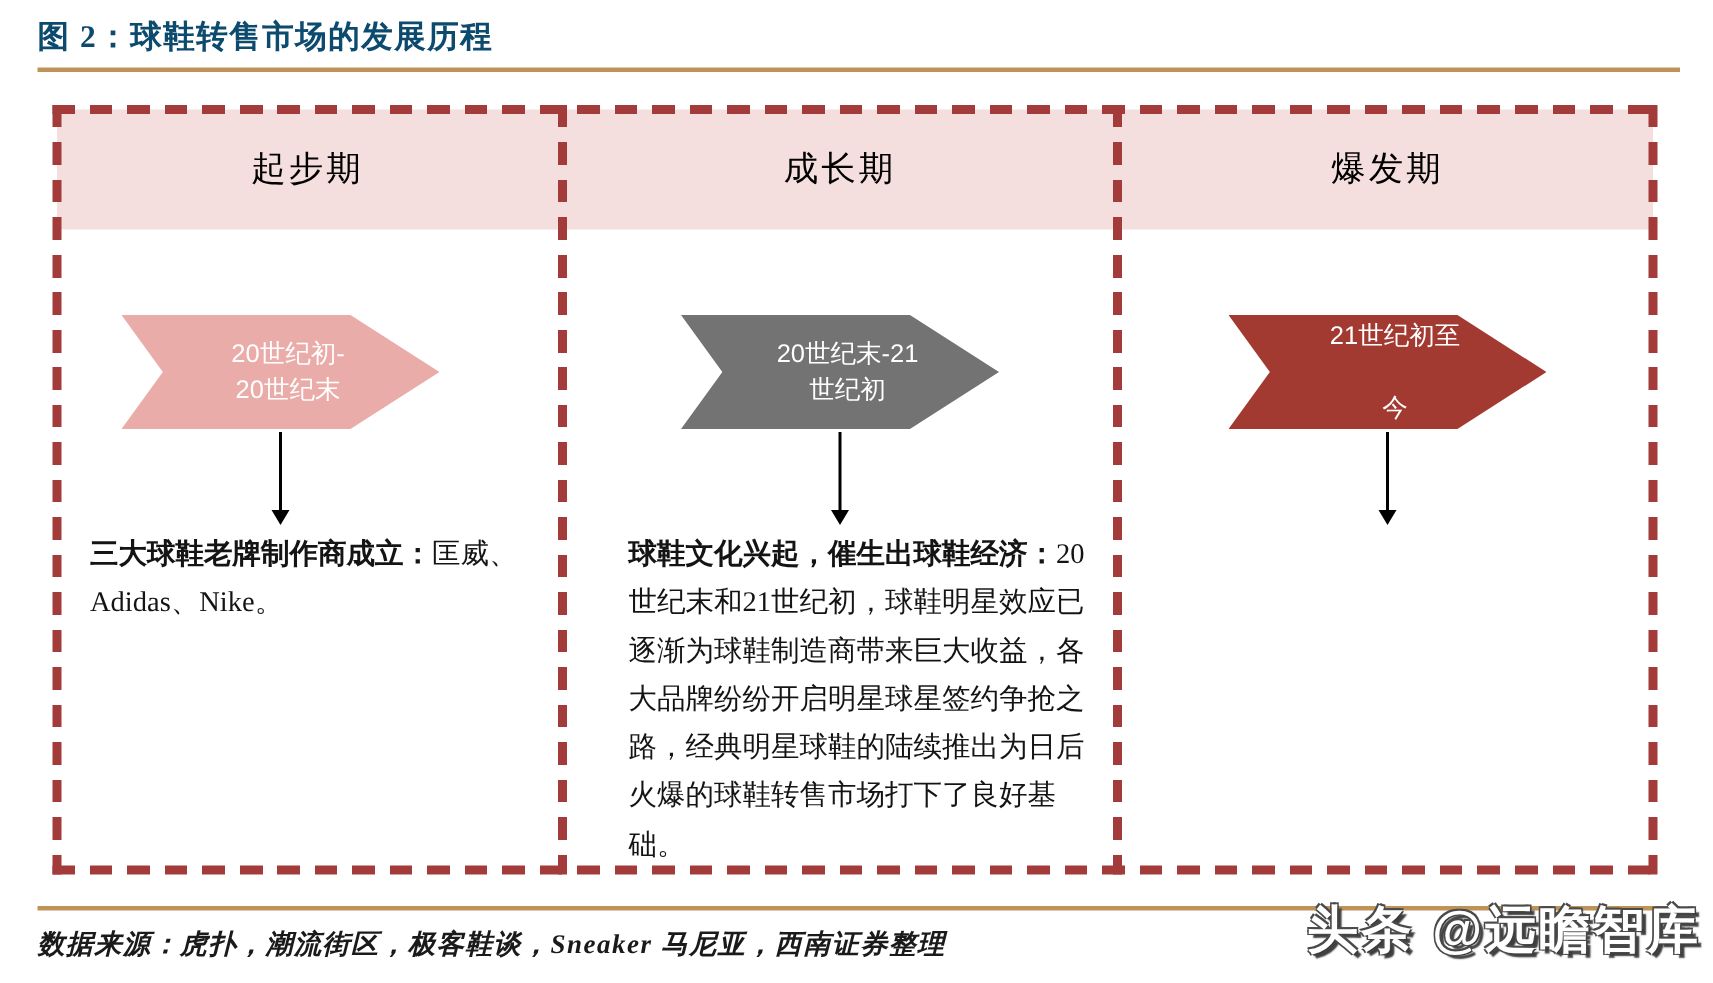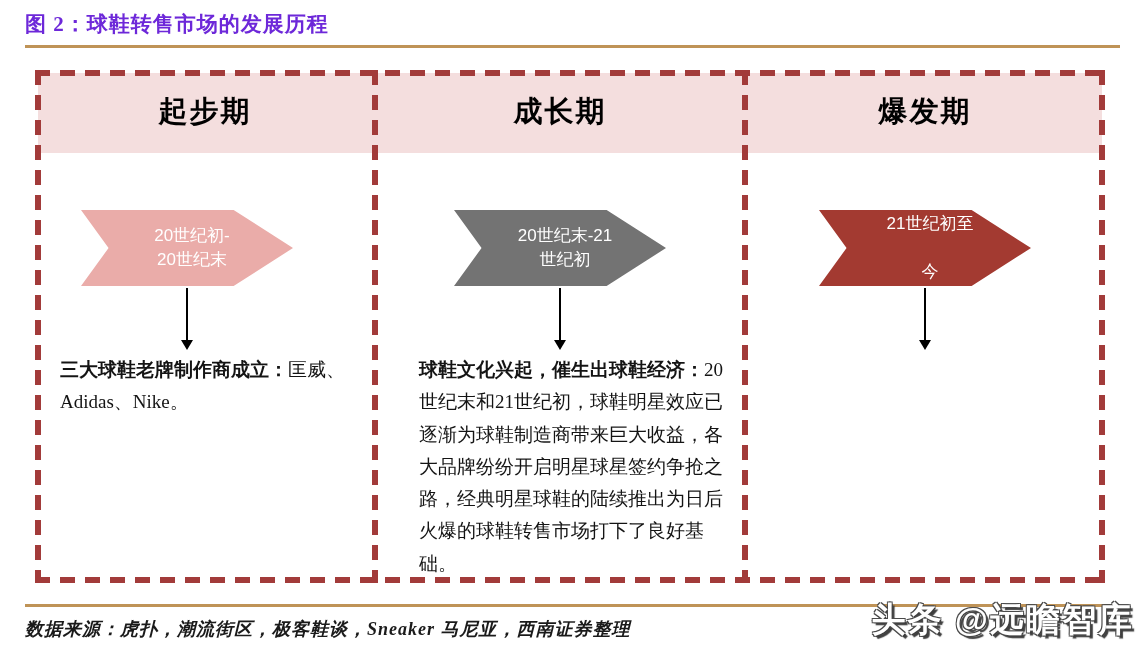--- a/index.html
+++ b/index.html
@@ -2,21 +2,21 @@
 <html><head>
 <meta charset="utf-8">
 <style>
   html, body { margin: 0; padding: 0; background: #ffffff; }
   body {
     width: 1142px; height: 655px; position: relative; overflow: hidden;
     font-family: "Liberation Serif", serif; color: #111;
   }
   .figure-title {
     position: absolute; left: 25px; top: 10px;
-    font-size: 21px; font-weight: bold; color: #6d28d9; letter-spacing: 1px;
+    font-size: 21px; font-weight: bold; color: #0c4a6e; letter-spacing: 1px;
   }
   .gold-rule { position: absolute; left: 25px; width: 1095px; height: 3px; background: #bf9357; }
   .gold-rule.top { top: 45px; }
   .gold-rule.bottom { top: 604px; }
 
   .diagram { position: absolute; left: 35px; top: 70px; width: 1070px; height: 513px; }
   .dash-h { position: absolute; left: 0; width: 100%; height: 6px;
             background: repeating-linear-gradient(90deg, #a23b3a 0 15px, transparent 15px 25px); }
   .dash-h.top { top: 0; } .dash-h.bottom { bottom: 0; }
   .dash-v { position: absolute; top: 0; width: 6px; height: 100%;
@@ -26,21 +26,21 @@
 
   .header-band { position: absolute; left: 3px; top: 3px; width: 1064px; height: 80px; background: #f4dede; }
 
   .columns { position: absolute; inset: 0; display: flex; }
   .col { position: relative; height: 100%; }
   .col.c1 { width: 340px; } .col.c2 { width: 370px; } .col.c3 { width: 360px; }
 
   .stage-header {
     position: absolute; left: 0; right: 0; top: 0; height: 84px;
     display: flex; align-items: center; justify-content: center;
-    font-size: 29px; font-weight: bold; color: #000; letter-spacing: 2px;
+    font-size: 23px; font-weight: normal; color: #000; letter-spacing: 2px;
   }
   .chevron {
     position: absolute; top: 140px; left: 50%; transform: translateX(-50%);
     width: 212px; height: 76px;
     clip-path: polygon(0% 0%, 72% 0%, 100% 50%, 72% 100%, 0% 100%, 13% 50%);
     display: flex; flex-direction: column; align-items: center; justify-content: center;
     color: #fff; font-family: "Liberation Sans", sans-serif;
     font-size: 17px; line-height: 1.4; text-align: center; padding-left: 10px; box-sizing: border-box;
   }
   .c1 .chevron { background: #eaaca9; margin-left: -18px; }

